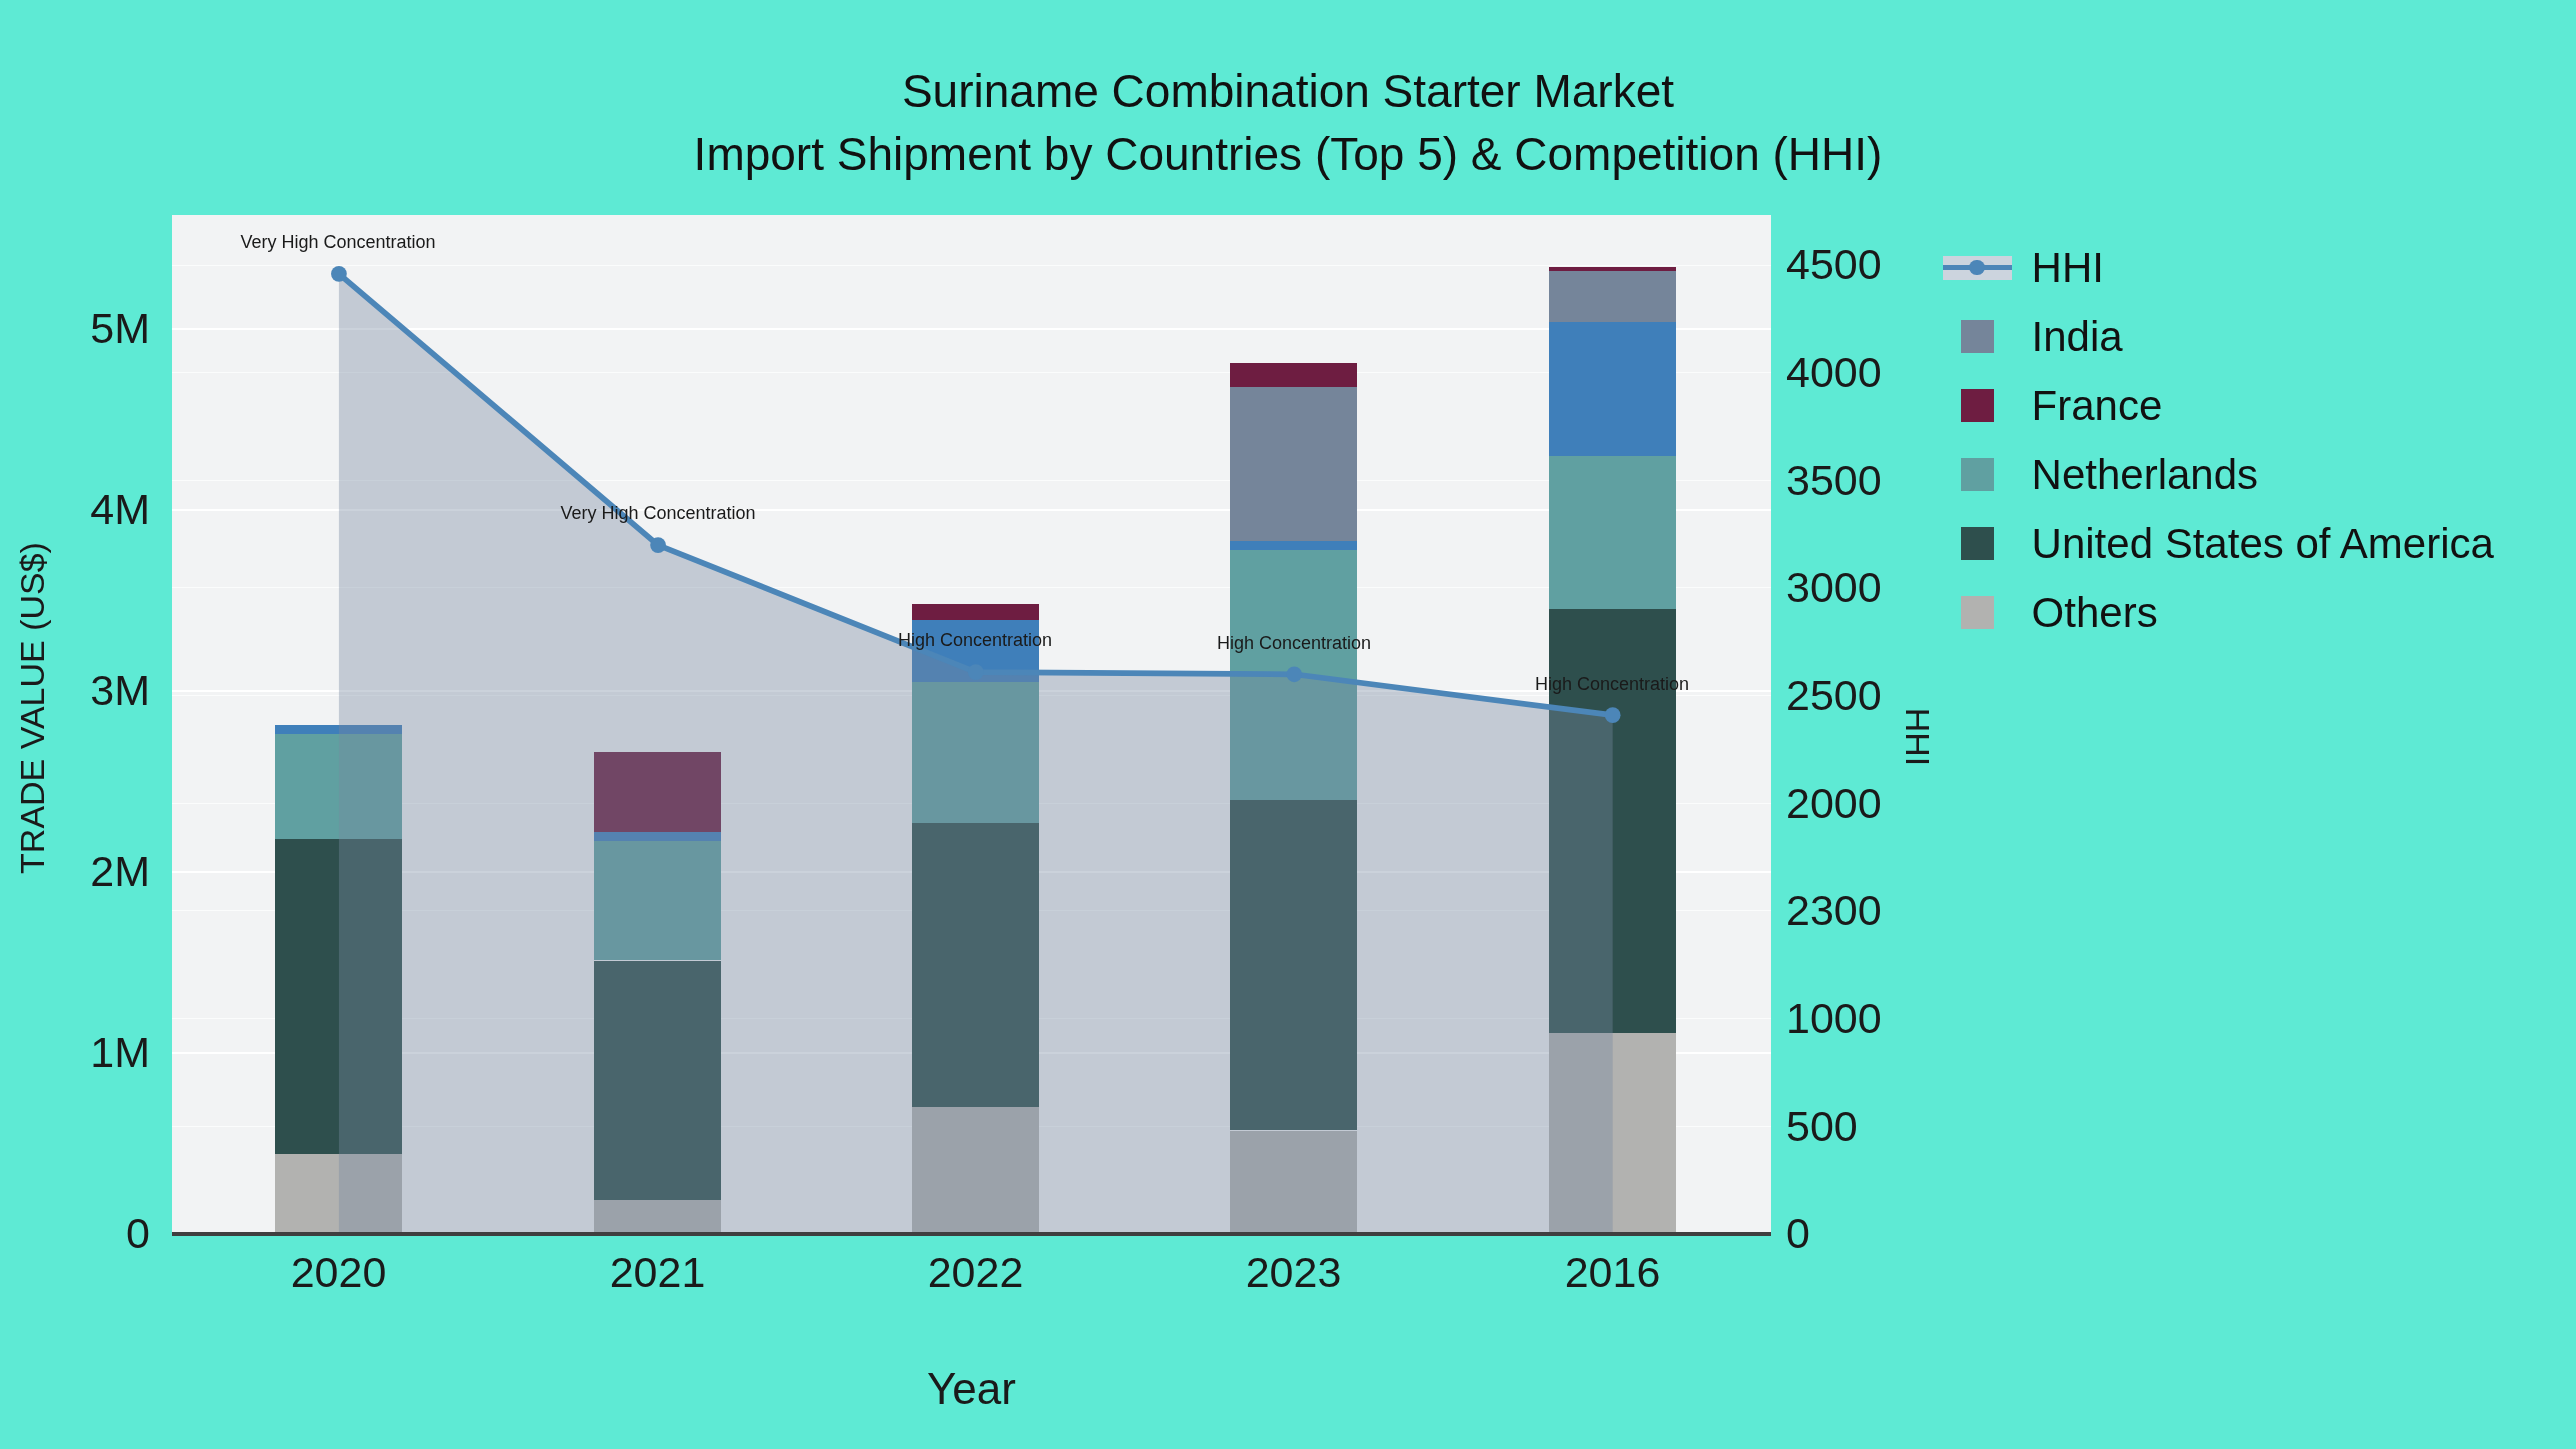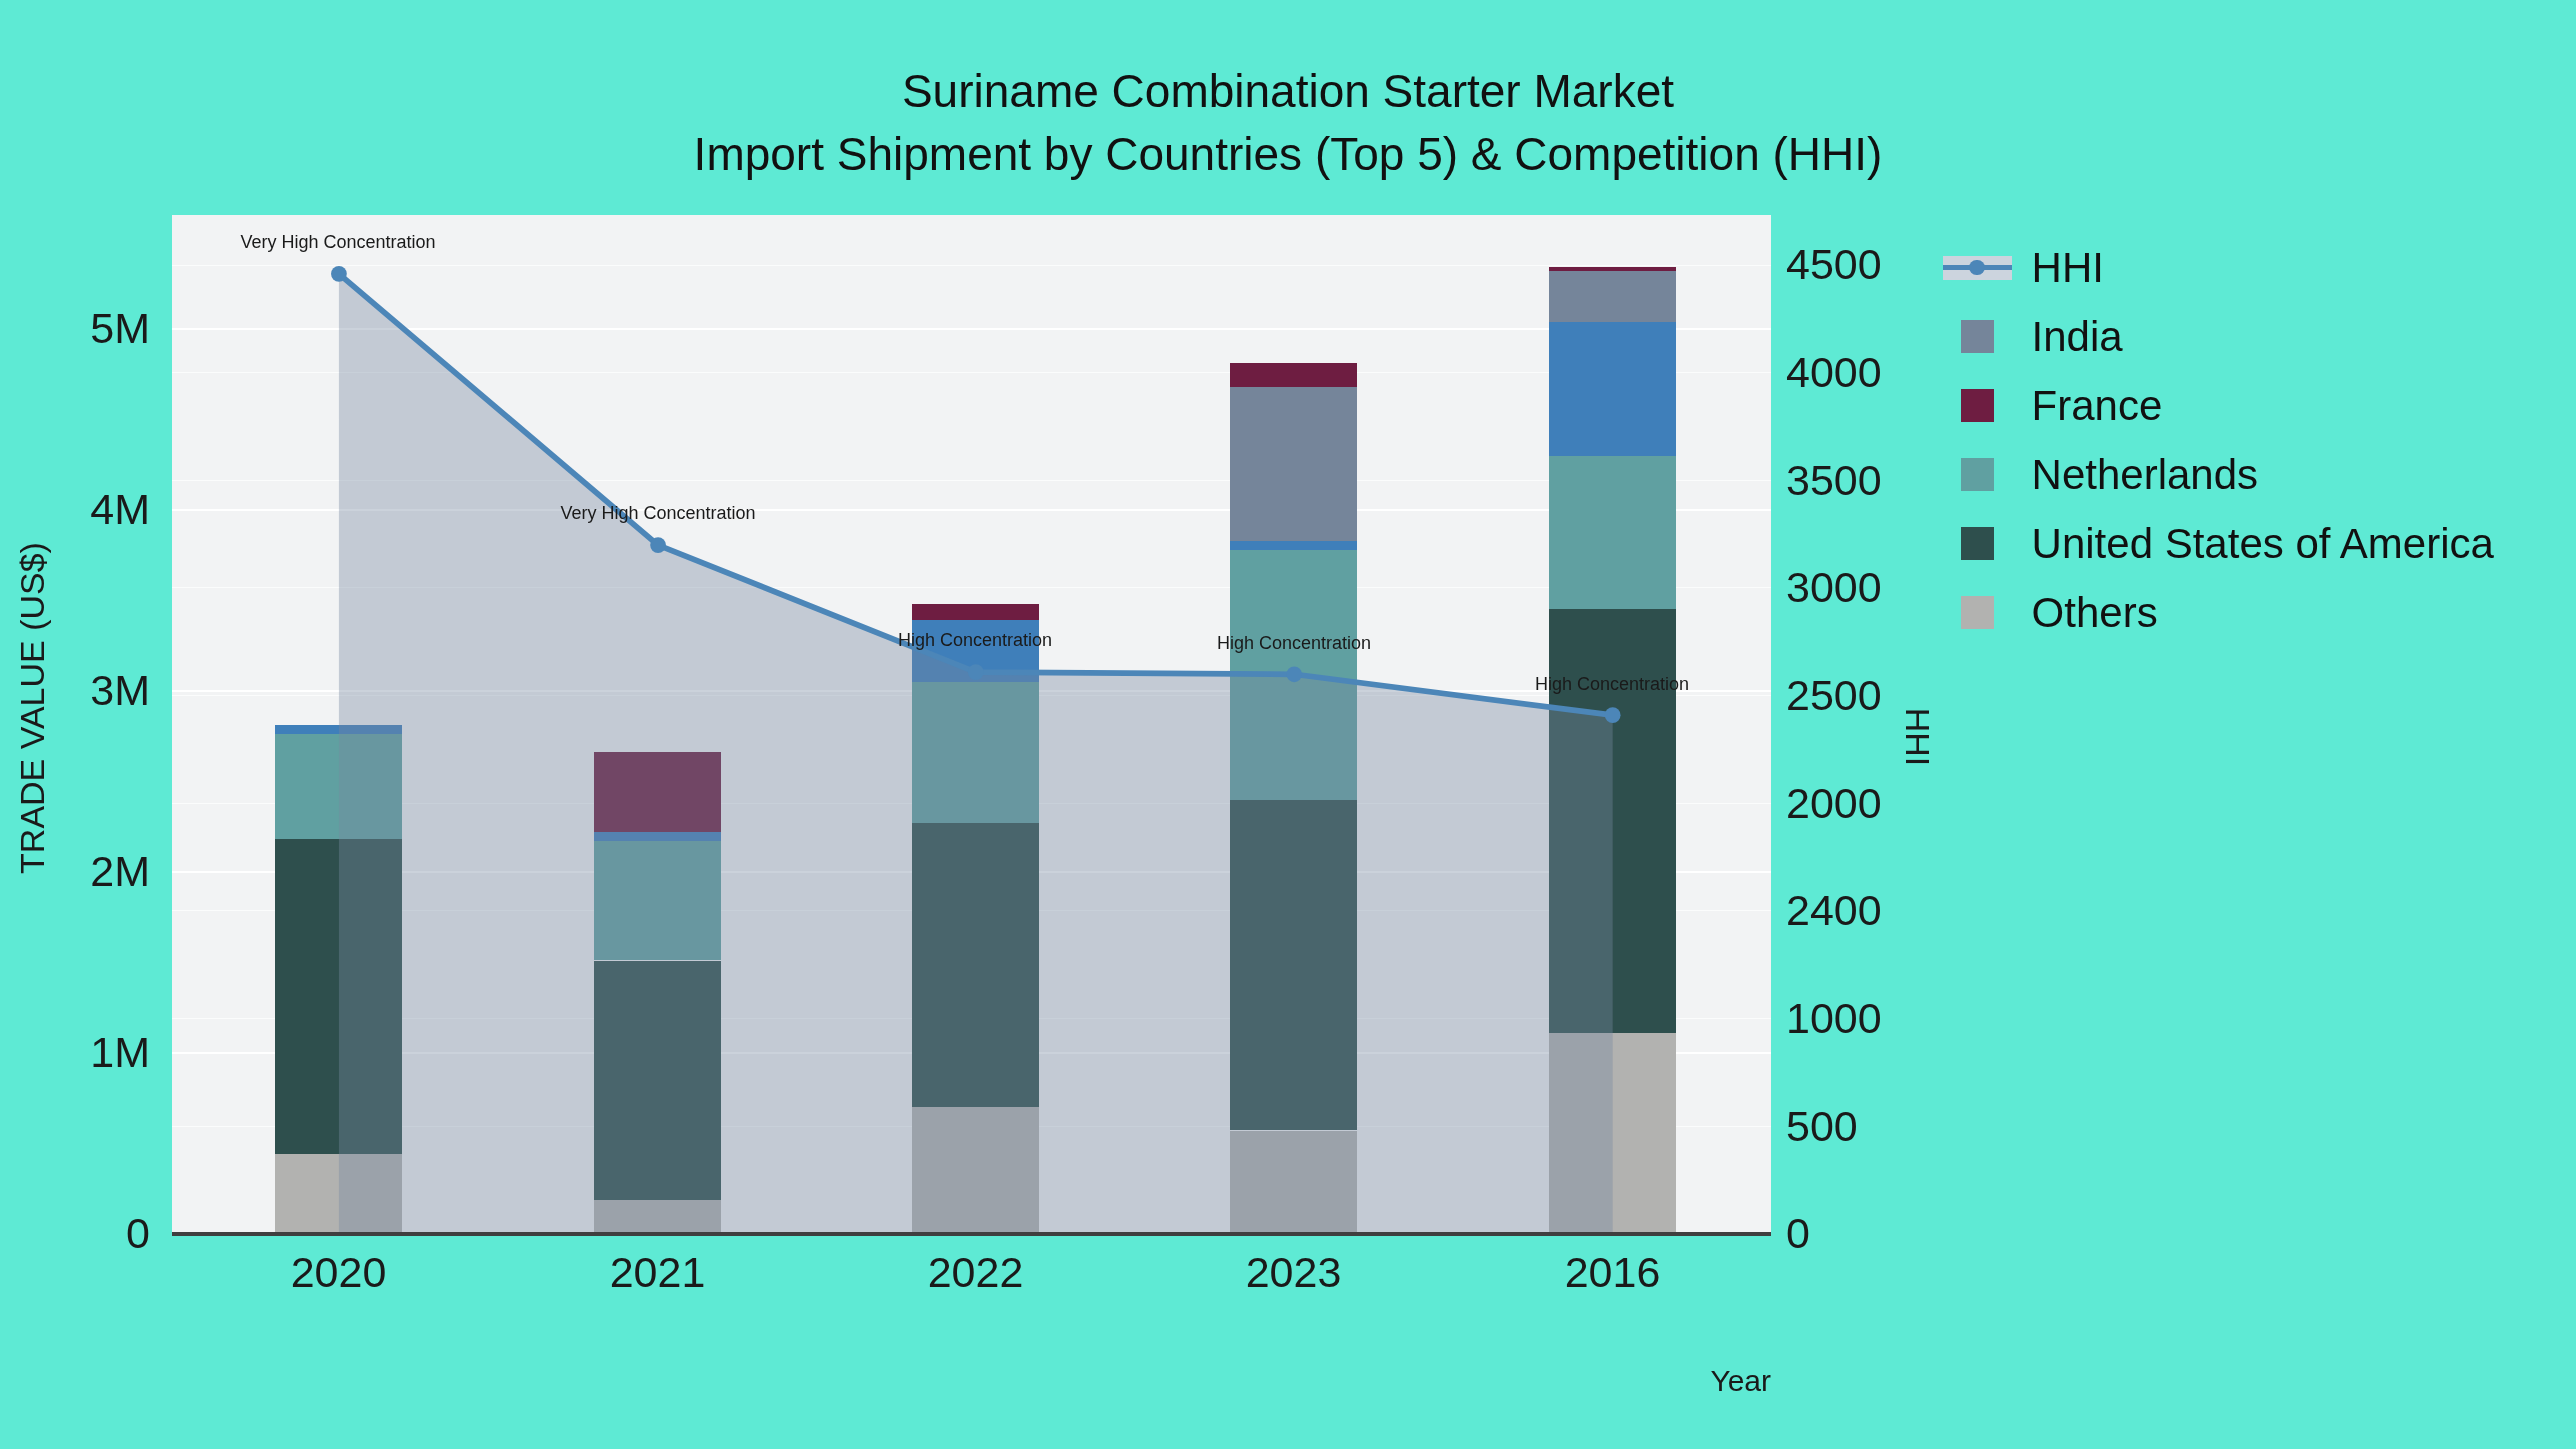--- a/index.html
+++ b/index.html
@@ -13,21 +13,21 @@
   .gridline.minor{height:1.4px;background:rgba(255,255,255,0.7);}
   .bar-seg{position:absolute;}
   #overlay-svg{position:absolute;left:0;top:0;pointer-events:none;}
   #x-axis-line{position:absolute;left:172px;top:1232px;width:1599px;height:3.6px;background:#3f3f3f;}
   .ytick-left{position:absolute;left:0;width:150px;text-align:right;font-size:43px;line-height:43px;}
   .ytick-right{position:absolute;left:1786px;width:215px;text-align:left;font-size:43px;line-height:43px;}
   .xtick{position:absolute;width:215px;text-align:center;font-size:43px;line-height:43px;top:1251px;}
   .annotation{position:absolute;transform:translate(-50%,-100%);font-size:18px;line-height:33px;white-space:nowrap;color:#1a1a1a;}
   #ylabel-left{position:absolute;left:13px;top:708px;transform:translateY(-50%) rotate(180deg);writing-mode:vertical-rl;font-size:34px;}
   #ylabel-right{position:absolute;left:1898px;top:737px;transform:translateY(-50%);writing-mode:vertical-rl;font-size:34px;}
-  #xlabel{position:absolute;left:172px;top:1364px;width:1599px;text-align:right;font-size:30px;}
+  #xlabel{position:absolute;left:172px;top:1364px;width:1599px;text-align:center;font-size:44px;}
   #legend{position:absolute;left:1941px;top:233px;}
   .legend-row{display:flex;align-items:center;height:69px;}
   .legend-marker-cell{width:72px;display:flex;align-items:center;justify-content:center;flex:0 0 72px;}
   .legend-swatch{width:33px;height:33px;}
   .legend-hhi-band{position:relative;width:69px;height:24px;background:#ccd4de;}
   .legend-hhi-line{position:absolute;left:0;top:9.3px;width:69px;height:5.7px;background:#4C86B8;}
   .legend-hhi-dot{position:absolute;left:26.5px;top:4.3px;width:15.7px;height:15.7px;border-radius:50%;background:#4C86B8;}
   .legend-label{margin-left:18.6px;font-size:42px;white-space:nowrap;color:#111;}
 </style>
 </head>
@@ -103,21 +103,21 @@
       <div class="ytick-left" style="top: 1031px;">1M</div>
       <div class="ytick-left" style="top: 850px;">2M</div>
       <div class="ytick-left" style="top: 669px;">3M</div>
       <div class="ytick-left" style="top: 488px;">4M</div>
       <div class="ytick-left" style="top: 307px;">5M</div>
     </div>
   <div id="yticks-right">
       <div class="ytick-right" style="top: 1212px;">0</div>
       <div class="ytick-right" style="top: 1105px;">500</div>
       <div class="ytick-right" style="top: 997px;">1000</div>
-      <div class="ytick-right" style="top: 889px;">2400</div>
+      <div class="ytick-right" style="top: 889px;">2300</div>
       <div class="ytick-right" style="top: 782px;">2000</div>
       <div class="ytick-right" style="top: 674px;">2500</div>
       <div class="ytick-right" style="top: 566px;">3000</div>
       <div class="ytick-right" style="top: 459px;">3500</div>
       <div class="ytick-right" style="top: 351px;">4000</div>
       <div class="ytick-right" style="top: 243px;">4500</div>
     </div>
   <div id="xticks">
       <div class="xtick" style="left: 231px;">2020</div>
       <div class="xtick" style="left: 550px;">2021</div>

